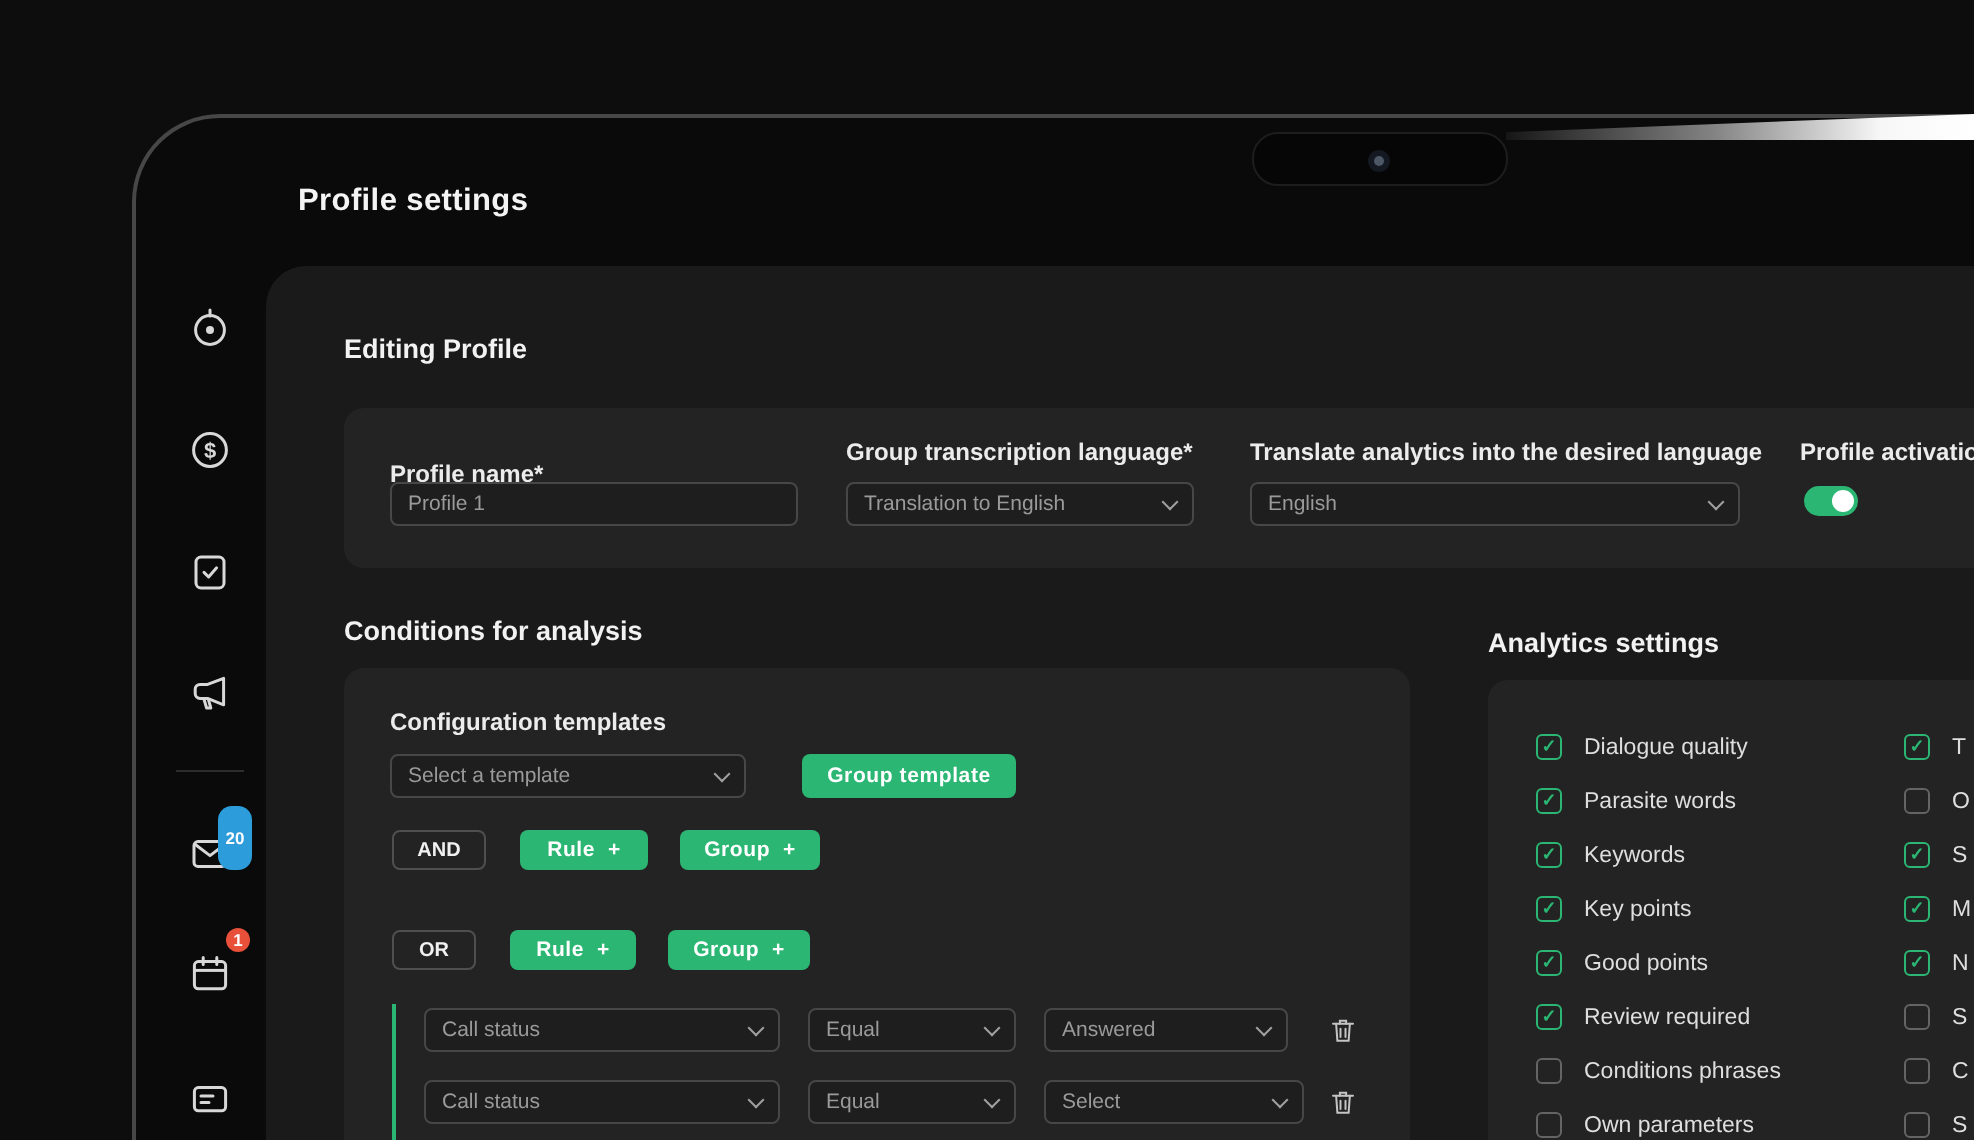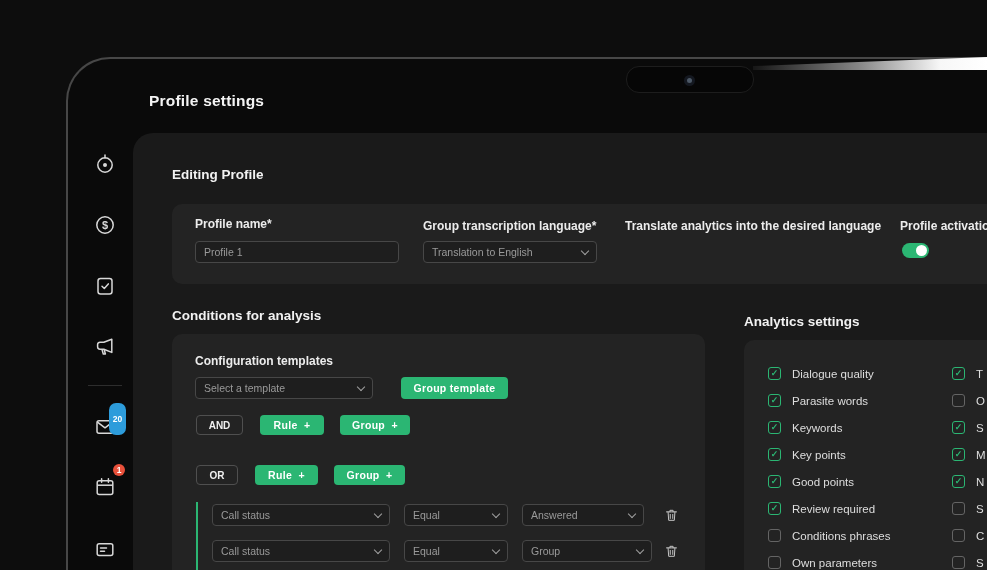--- a/index.html
+++ b/index.html
@@ -135,30 +135,34 @@
       <rect x="4.2" y="6.8" width="15.6" height="11.6" rx="2"></rect>
       <path d="M7.5 11h6M7.5 14.2h4" stroke-linecap="round"></path>
       </svg>
   </div>
 
   <div class="abs main-panel"></div>
 
   <div class="abs section-h" style="left:172px;top:167px">Editing Profile</div>
 
   <div class="abs card card1">
-    <div class="abs fld-label" style="left:23px;top:13px">Profile name*</div>
+    <div class="abs fld-label" style="left:23px;top:26px">Profile name*</div>
     <div class="abs input" style="left:23px;top:37px;width:204px">
       <span class="val">Profile 1</span>
     </div>
 
     <div class="abs fld-label" style="left:251px;top:15px">Group transcription language*</div>
     <div class="abs fld-label" style="left:453px;top:15px">Translate analytics into the desired language</div>
 
     <div class="abs select" style="left:251px;top:37px;width:174px">
       <span class="val">Translation to English</span>
+      <span class="chev"></span>
+    </div>
+    <div class="abs select" style="left:453px;top:37px;width:245px">
+      <span class="val">English</span>
       <span class="chev"></span>
     </div>
 
     <div class="abs fld-label" style="left:728px;top:15px">Profile activation</div>
     <div class="abs toggle on" style="left:730px;top:39px">
       <span class="knob"></span>
     </div>
   </div>
 
   <div class="abs section-h" style="left:172px;top:308px">Conditions for analysis</div>
@@ -207,21 +211,21 @@
         <div class="rule-row">
           <div class="select" style="width: 178px; margin-right: 14px;">
             <span class="val">Call status</span>
             <span class="chev"></span>
           </div>
           <div class="select" style="width: 104px; margin-right: 14px;">
             <span class="val">Equal</span>
             <span class="chev"></span>
           </div>
           <div class="select" style="width: 130px; margin-right: 12px;">
-            <span class="val">Group</span>
+            <span class="val">Select</span>
             <span class="chev"></span>
           </div>
           <span class="trash">
             <svg viewBox="0 0 24 24" width="15" height="16" fill="none" stroke="#c4c4c4" stroke-width="1.6" stroke-linecap="round">
               <path d="M4 7h16"></path>
               <path d="M9.5 7V4.5h5V7"></path>
               <path d="M6.5 7l1 13.5h9l1-13.5"></path>
               <path d="M10 11v6.5"></path>
               <path d="M14 11v6.5"></path>
             </svg>

